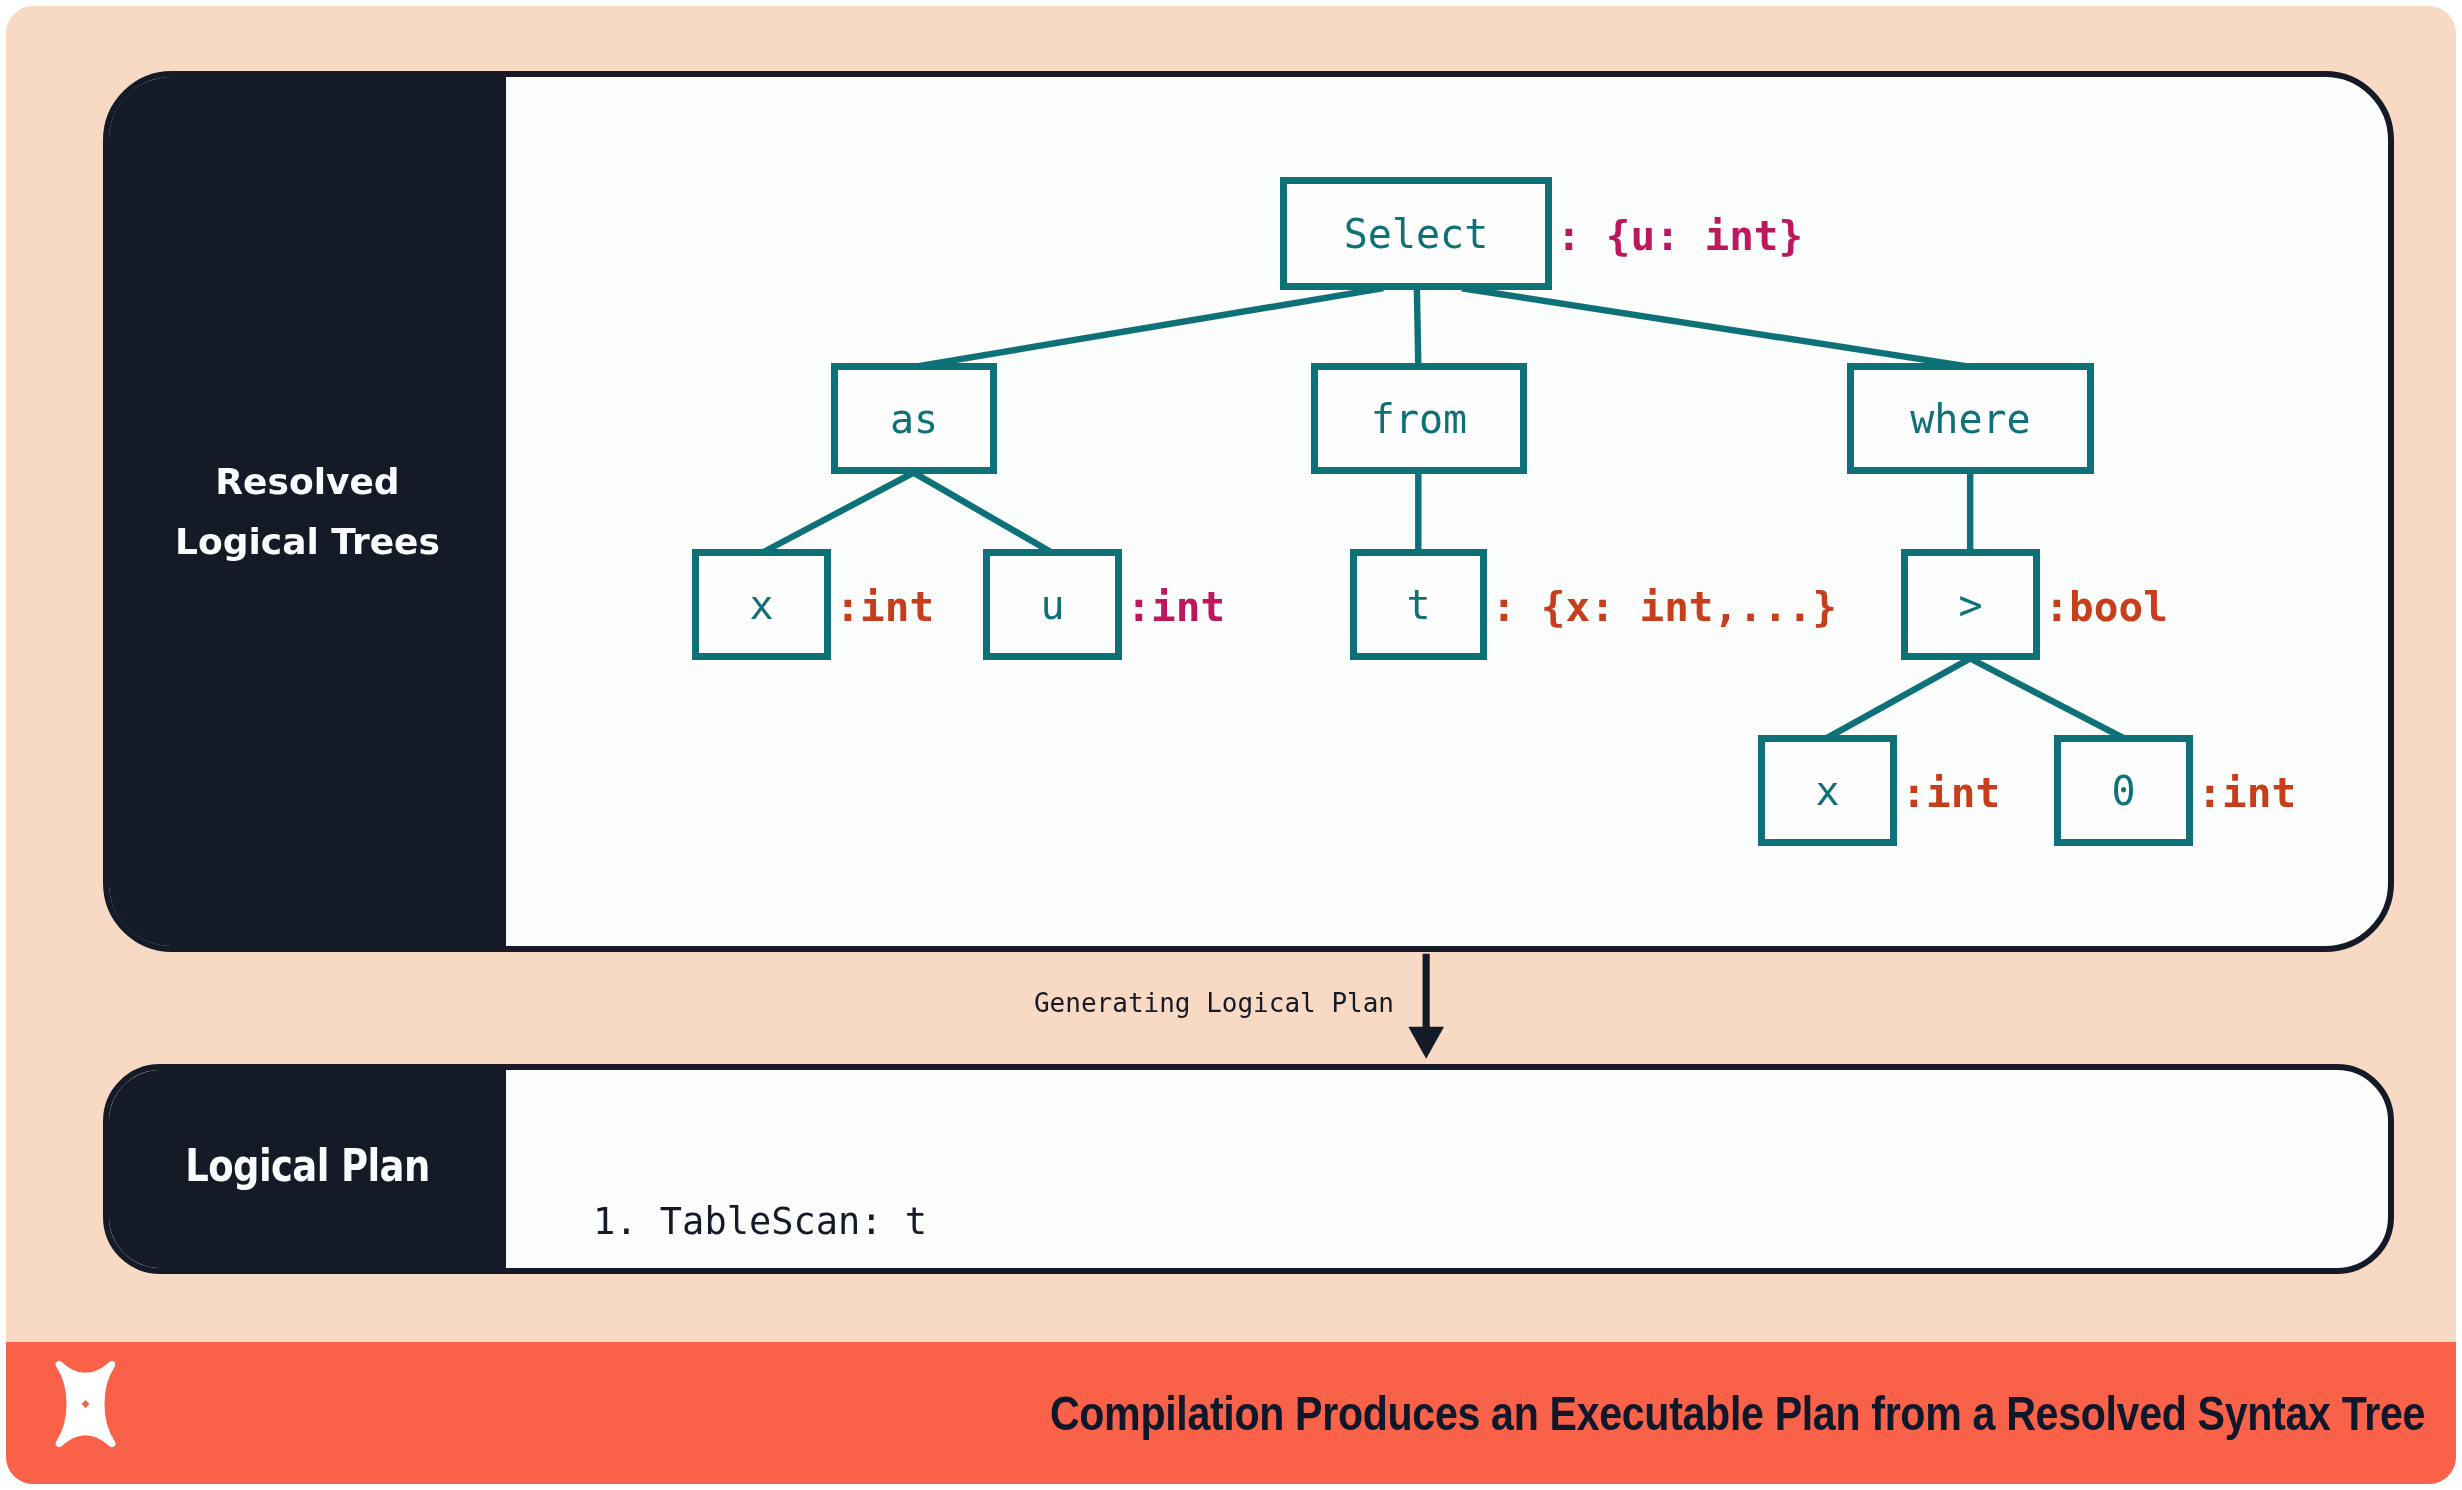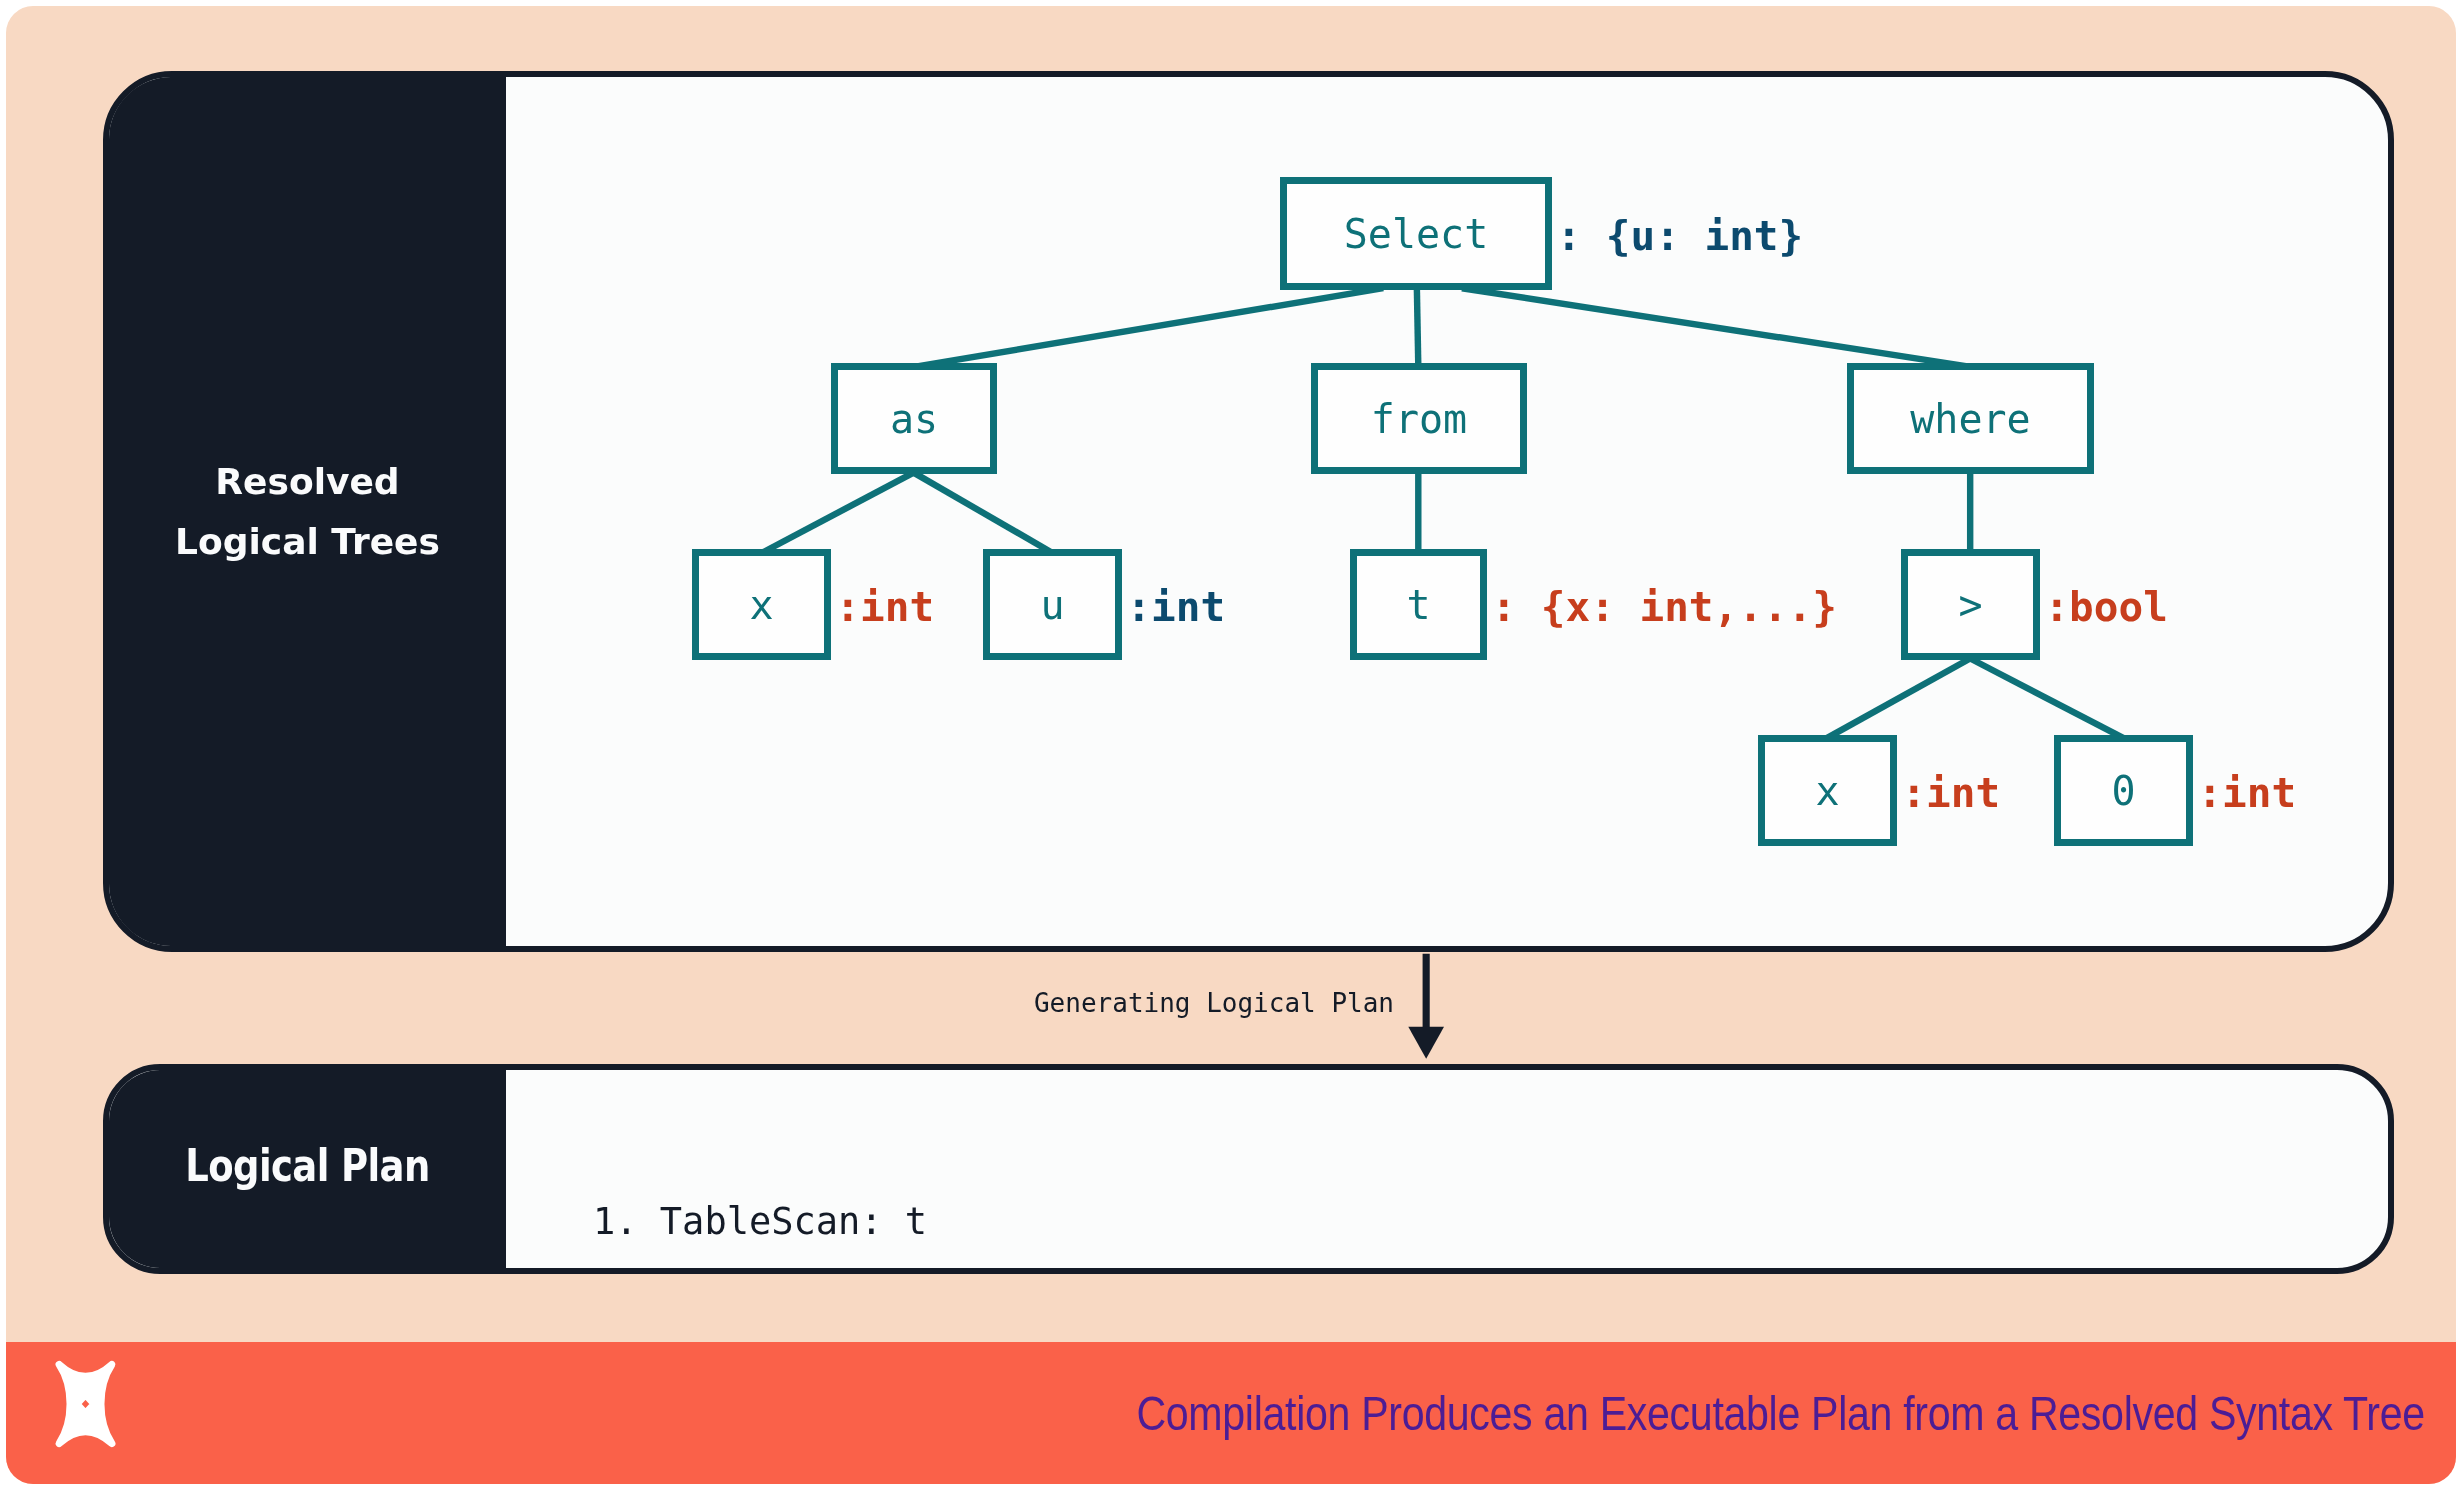--- a/index.html
+++ b/index.html
@@ -25,40 +25,40 @@
 
   
   .node-box{position:absolute;background:#FEFEFE;border:7.1px solid #0E7178;
             box-sizing:border-box;display:flex;align-items:center;justify-content:center;
             z-index:5;}
   .node-label{color:#0E7178;font-family:"DejaVu Sans Mono","Liberation Mono",monospace;
               font-size:40px;}
   .ann{position:absolute;left:calc(100% + 11.4px);top:50%;transform:translateY(-46%);
        font-family:"DejaVu Sans Mono","Liberation Mono",monospace;font-weight:bold;
        font-size:41px;white-space:nowrap;z-index:6;}
-  .ann-navy{color:#0c4a6e;}
+  .ann-navy{color:#be185d;}
   .ann-red{color:#C73E1D;}
 
   svg.overlay{position:absolute;left:0;top:0;z-index:3;}
 
   
   .transition-label{position:absolute;left:822px;width:572px;top:988px;text-align:right;
        font-family:"DejaVu Sans Mono","Liberation Mono",monospace;font-size:26px;
        color:#141B27;z-index:8;}
 
   
   .steps{position:absolute;left:593px;top:1097px;z-index:8;
          font-family:"DejaVu Sans Mono","Liberation Mono",monospace;
          font-size:37px;line-height:50px;color:#141B27;white-space:pre;}
 
   
   .footer{position:absolute;left:6.4px;right:6.4px;bottom:6.4px;height:142px;background:#FA6149;
           border-radius:0 0 27px 27px;z-index:20;display:flex;align-items:center;}
   .footer-title{position:absolute;right:31px;top:0;bottom:0;display:flex;align-items:center;
-          color:#4c1d95;font-weight:normal;font-size:49px;white-space:nowrap;}
+          color:#0f172a;font-weight:bold;font-size:49px;white-space:nowrap;}
   .footer-title span{display:inline-block;transform:scaleX(0.84);transform-origin:right center;
           letter-spacing:-0.4px;}
   .logo{position:absolute;left:43px;top:17px;}
 </style>
 </head>
 <body>
 
 <div class="page">
 
   <div class="peach-bg"></div>

